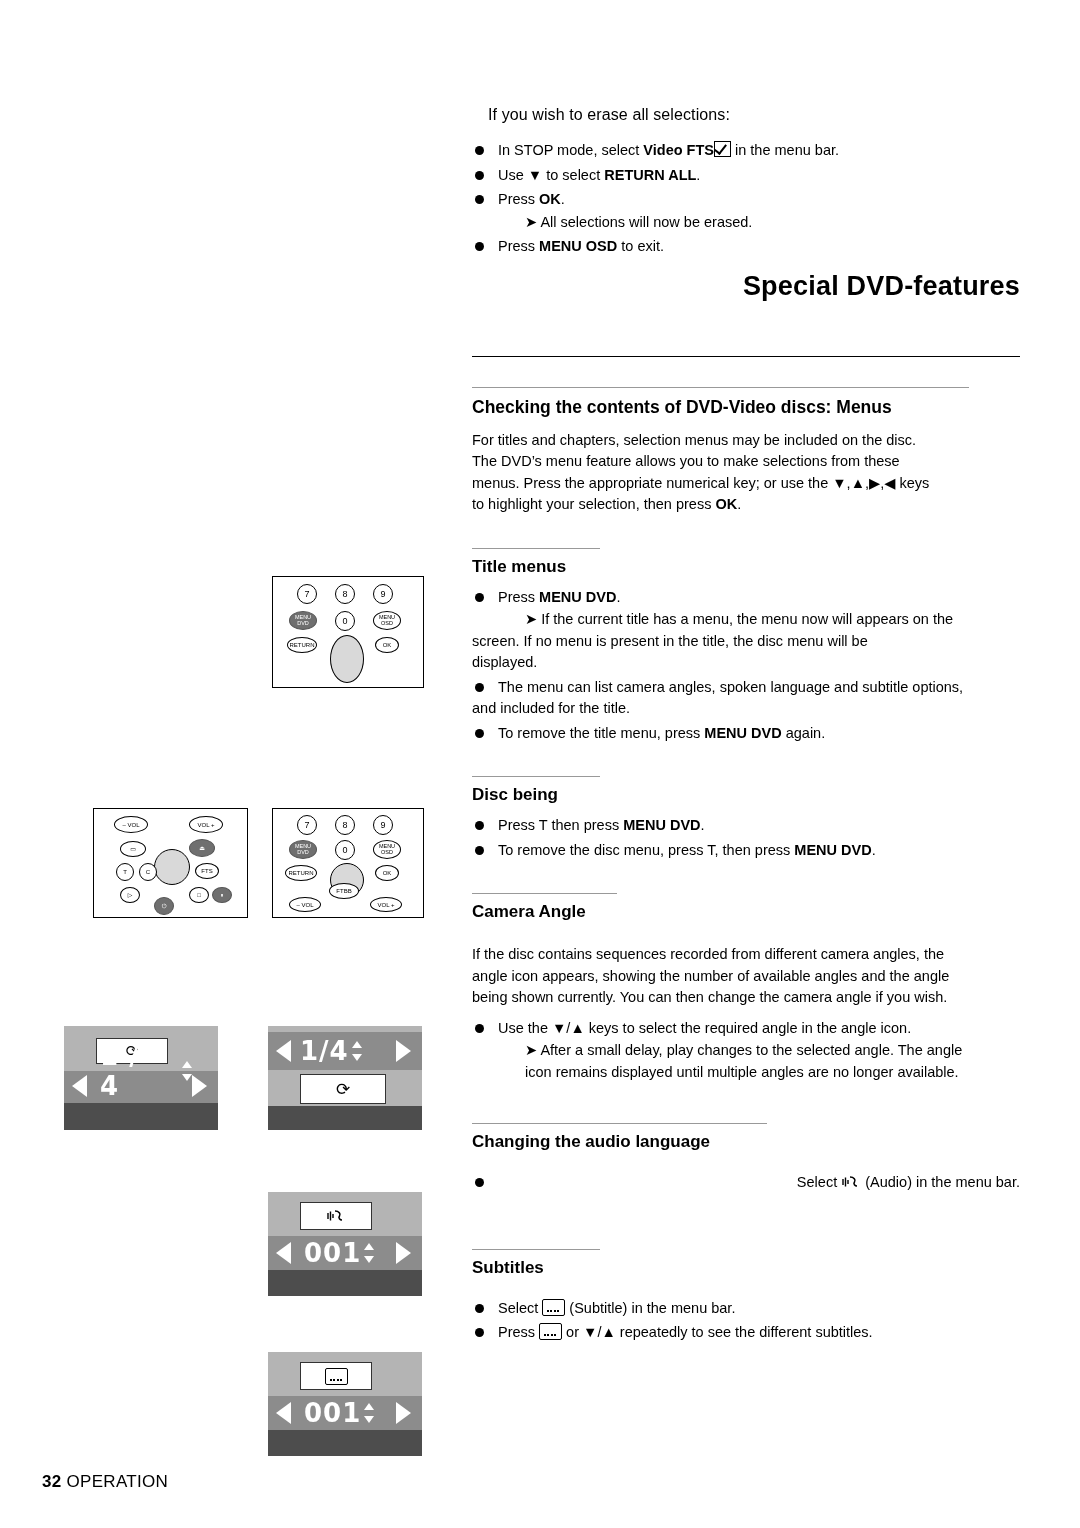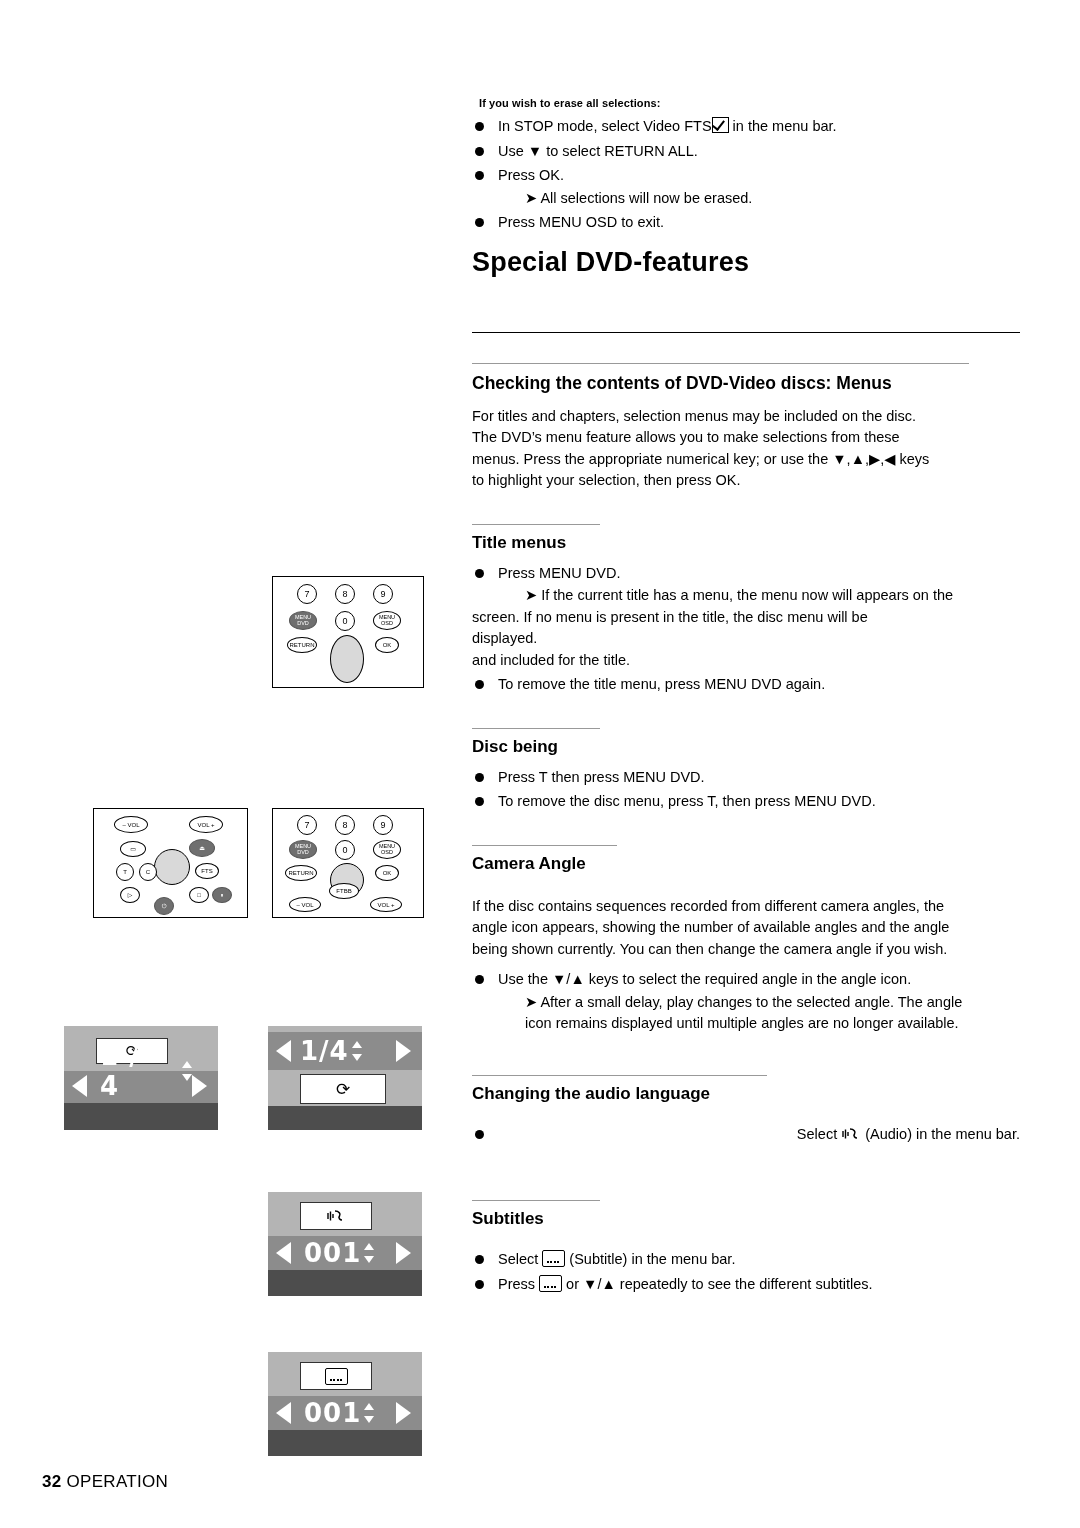--- a/index.html
+++ b/index.html
@@ -22,23 +22,23 @@
     height: 1528px;
   }
   
   .col-right {
     position: absolute;
     left: 472px;
     top: 0;
     width: 548px;
   }
   .intro-title {
-    font-weight: bold;
-    font-size: 11px;
-    margin: 7px;
+    font-weight: normal;
+    font-size: 16px;
+    margin: 16px;
     padding-top: 90px;
     letter-spacing: .1px;
   }
   .bullet-line {
     position: relative;
     padding-left: 26px;
     font-size: 14.5px;
     line-height: 21.5px;
     margin-top: 3px;
   }
@@ -50,28 +50,29 @@
     border-radius: 50%;
     background: #000;
   }
   .sub-line {
     position: relative;
     padding-left: 53px;
     font-size: 14.5px;
     line-height: 21.5px;
     margin-top: 1px;
   }
-  b, .b { font-weight: normal; }
+  b, .b { font-weight: bold; }
 
   h1.section-title {
     font-size: 27px;
     font-weight: bold;
     margin: 0;
     padding-top: 13px;
     letter-spacing: .2px;
+    text-align: right;
   }
   .rule-thick {
     border-top: 1.6px solid #000;
     width: 548px;
     margin-top: 54px;
   }
   .rule-thin {
     border-top: 1px solid #999;
     width: 497px;
     margin-top: 30px;
@@ -306,20 +307,24 @@
         <span class="dot"></span>
         <span>Press </span><b>MENU DVD</b><span>.</span>
       </div>
       <div class="sub-line">
         <span class="arrow">➤</span>
         <span>If the current title has a menu, the menu now will appears on the</span>
       </div>
       <div style="font-size:14.5px;line-height:21.5px;">
         <span>screen. If no menu is present in the title, the disc menu will be</span><br>
         <span>displayed.</span>
+      </div>
+      <div class="bullet-line">
+        <span class="dot"></span>
+        <span>The menu can list camera angles, spoken language and subtitle options,</span>
       </div>
       <div style="font-size:14.5px;line-height:21.5px;">
         <span>and included for the title.</span>
       </div>
       <div class="bullet-line">
         <span class="dot"></span>
         <span>To remove the title menu, press </span><b>MENU DVD</b><span> again.</span>
       </div>
     </div>
 

